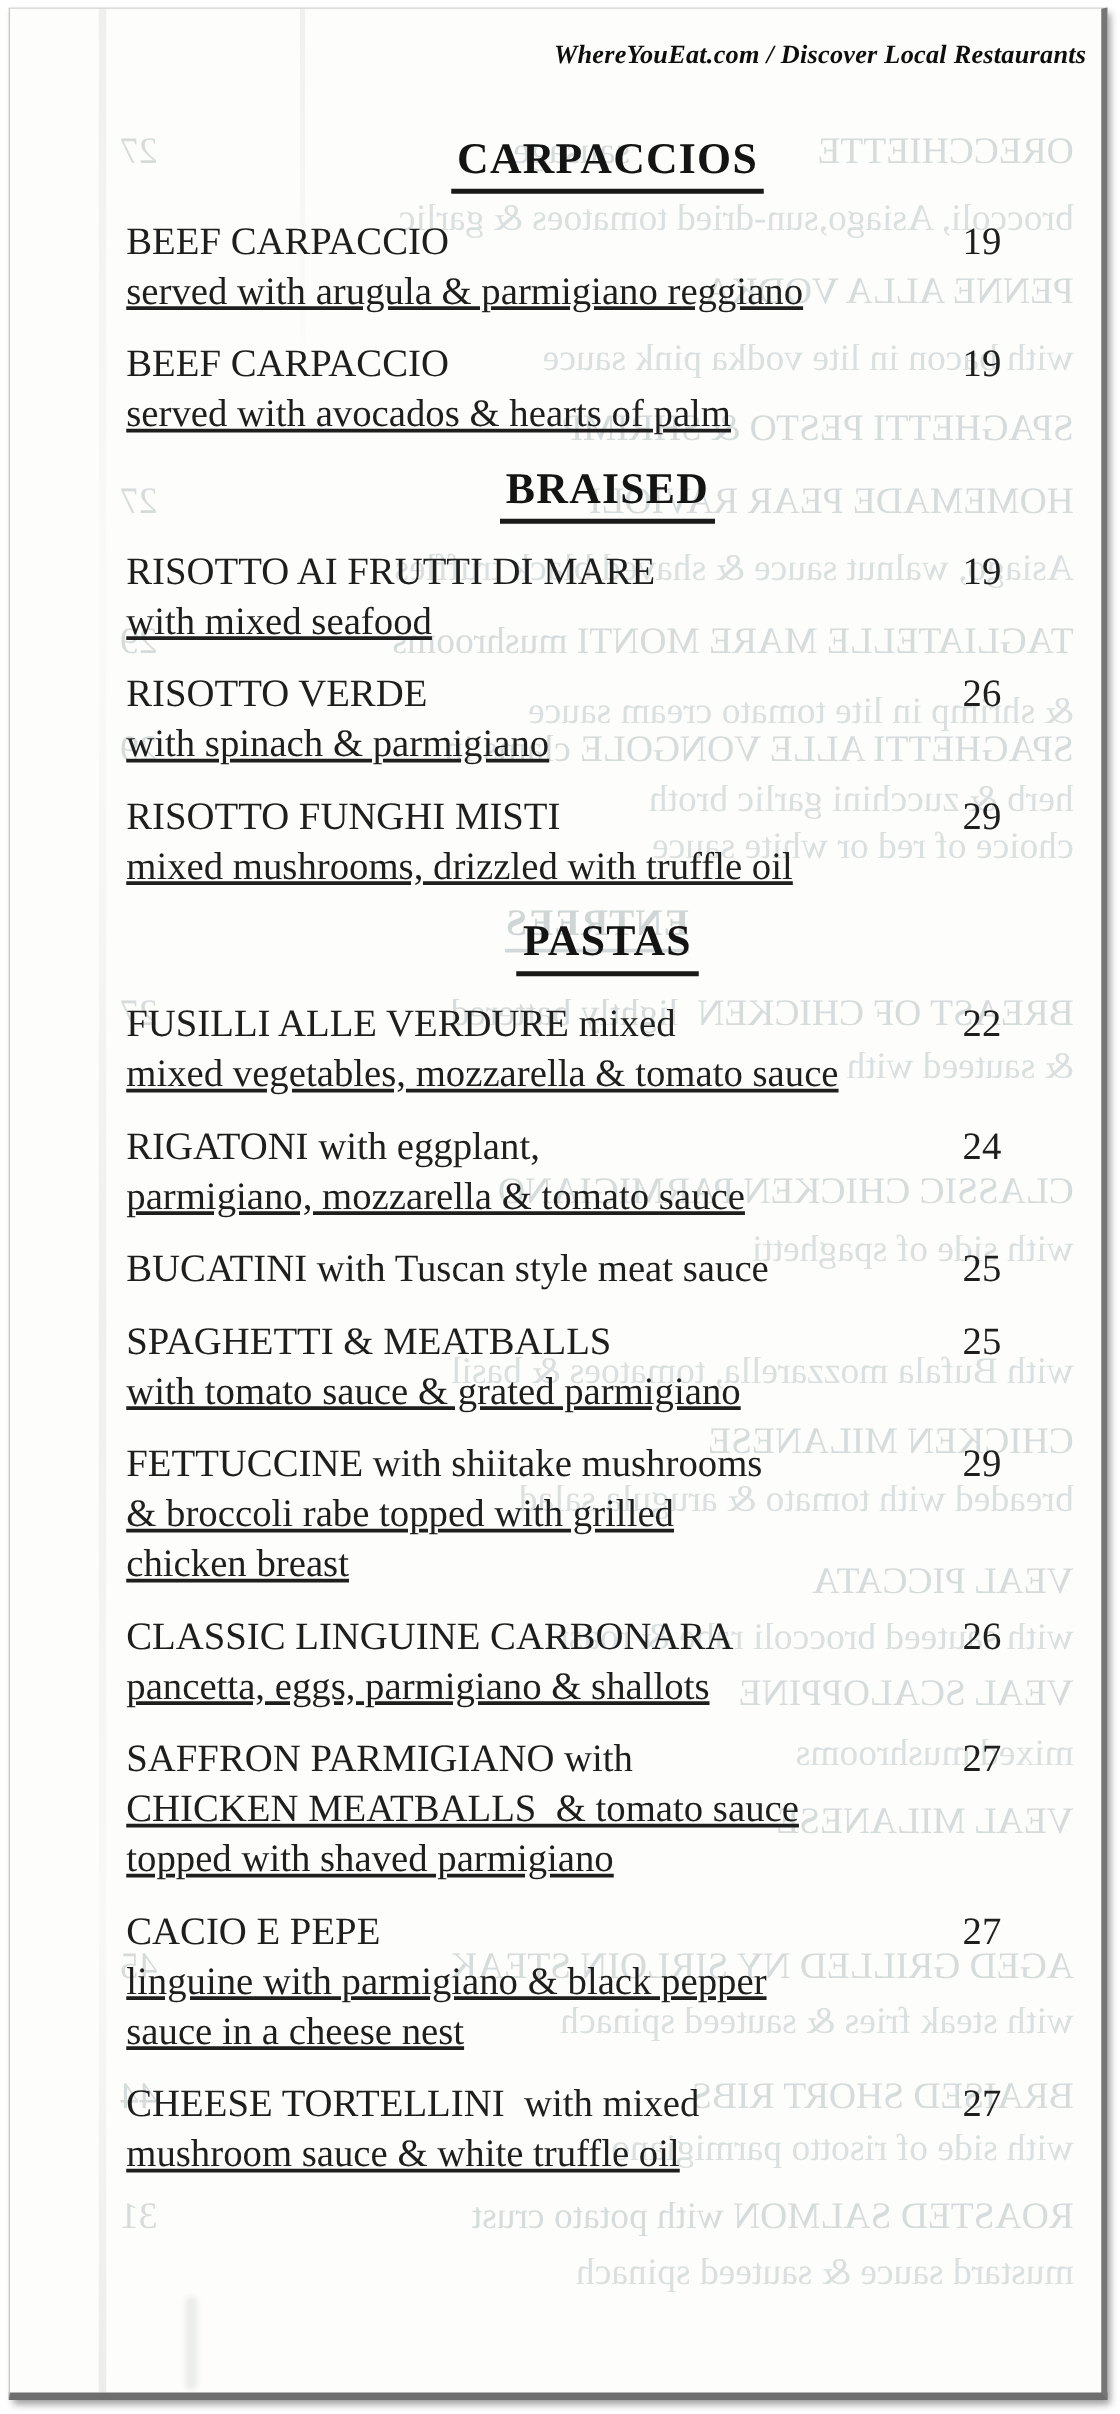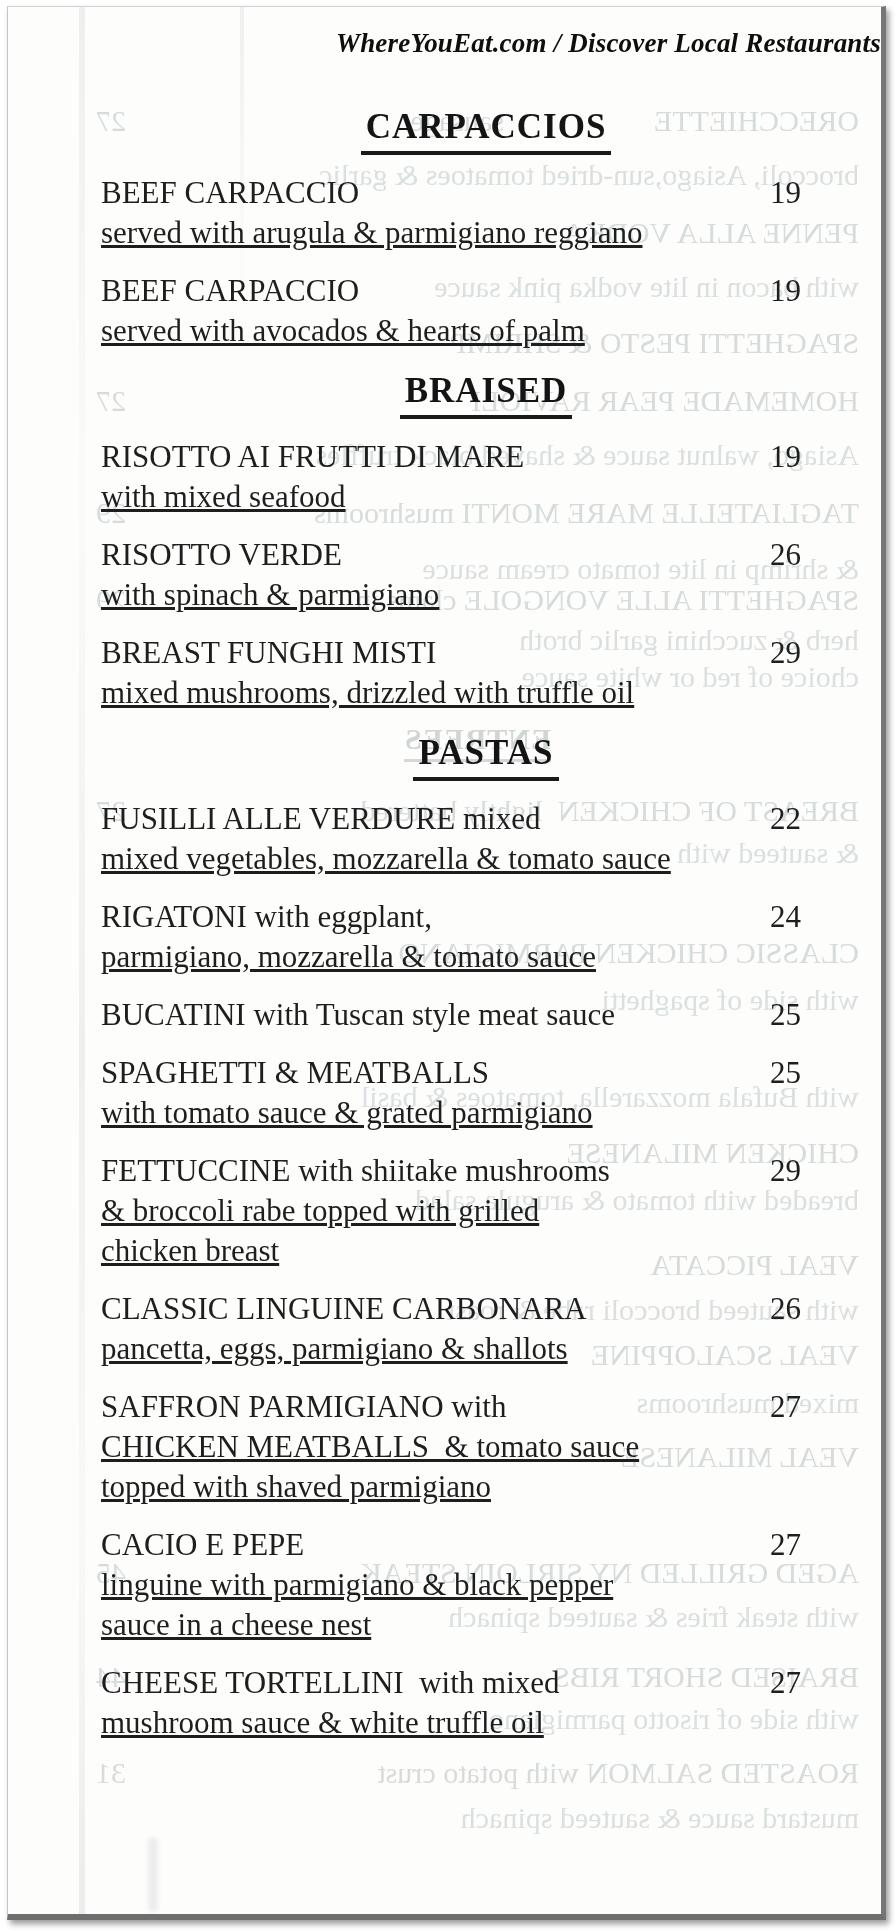--- a/index.html
+++ b/index.html
@@ -28,22 +28,22 @@
   }
   .streak-top{
     position:absolute;left:232px;top:0;width:4px;height:300px;
     background:linear-gradient(180deg, rgba(120,125,125,0.10), rgba(120,125,125,0));
   }
   .smudge-bottom{
     position:absolute;left:140px;top:1830px;width:10px;height:75px;
     background:rgba(130,140,140,0.14);border-radius:5px;filter:blur(2px);
   }
   .site-header{
-    position:absolute;top:20px;right:0;z-index:3;
-    font-size:27px;line-height:32px;font-weight:bold;font-style:italic;
+    position:absolute;top:20px;right:12px;z-index:3;
+    font-size:21px;line-height:32px;font-weight:bold;font-style:italic;
     color:#0e0e0e;letter-spacing:0.2px;white-space:pre;
   }
   
   .menu{
     position:absolute;left:93px;top:94px;width:700px;z-index:2;
     color:#1e1e1e;
   }
   .section-title{
     text-align:center;
     transform:translateX(35px);
@@ -223,21 +223,21 @@
       </div>
       <div class="item">
         <div class="item-line">
           <span class="item-name">RISOTTO VERDE</span>
           <span class="item-price">26</span>
         </div>
         <div class="item-desc">with spinach &amp; parmigiano</div>
       </div>
       <div class="item">
         <div class="item-line">
-          <span class="item-name">BREAST FUNGHI MISTI</span>
+          <span class="item-name">RISOTTO FUNGHI MISTI</span>
           <span class="item-price">29</span>
         </div>
         <div class="item-desc">mixed mushrooms, drizzled with truffle oil</div>
       </div>
       <div class="section-title"><span class="section-title-text">PASTAS</span></div>
       <div class="item">
         <div class="item-line">
           <span class="item-name">FUSILLI ALLE VERDURE mixed</span>
           <span class="item-price">22</span>
         </div>

